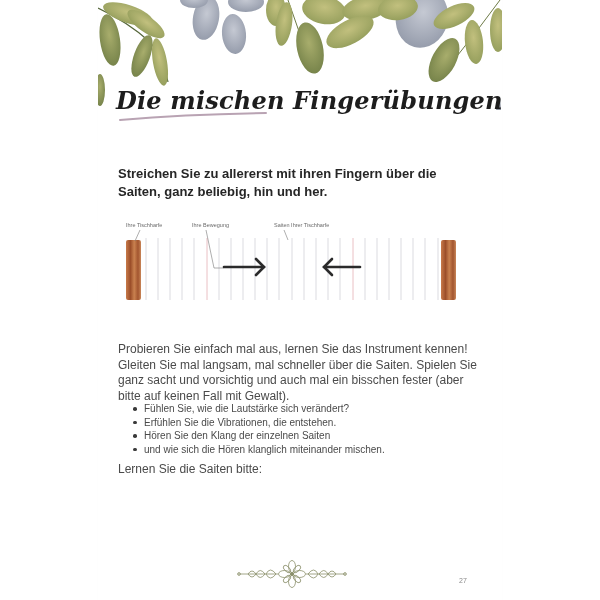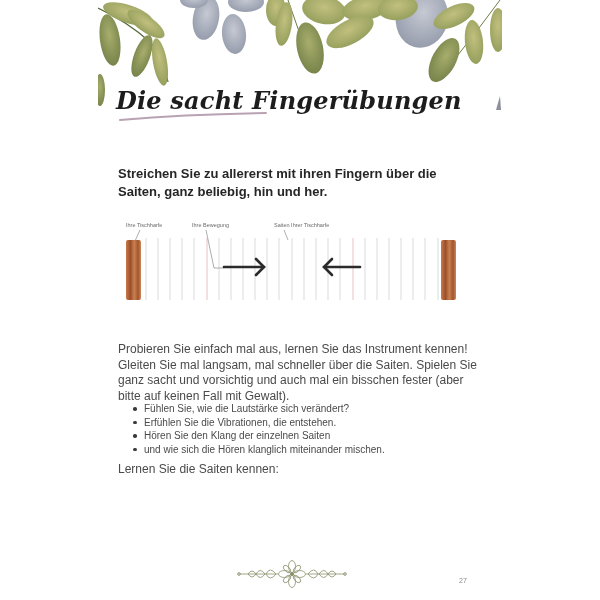--- a/index.html
+++ b/index.html
@@ -90,21 +90,21 @@
     <ellipse cx="324" cy="18" rx="26" ry="30" fill="url(#gg)" transform="rotate(15 324 18)"></ellipse>
     <ellipse cx="300" cy="8" rx="20" ry="12" fill="url(#lg)" transform="rotate(-8 300 8)"></ellipse>
     <path d="M402,0 Q380,30 356,60" stroke="#6d7a46" stroke-width="1" fill="none"></path>
     <ellipse cx="356" cy="16" rx="22" ry="10" fill="url(#lg)" transform="rotate(-25 356 16)"></ellipse>
     <ellipse cx="346" cy="60" rx="12" ry="24" fill="url(#lgd)" transform="rotate(28 346 60)"></ellipse>
     <ellipse cx="376" cy="42" rx="9" ry="22" fill="url(#lg)" transform="rotate(-6 376 42)"></ellipse>
     <ellipse cx="400" cy="30" rx="8" ry="22" fill="url(#lg)"></ellipse>
     <polygon points="398,110 402,96 403,110" fill="#8a909c"></polygon>
   </svg>
 
-  <div class="title">Die sacht Fingerübungen</div>
+  <div class="title">Die mischen Fingerübungen</div>
   <svg class="title-underline" viewBox="0 0 150 10">
     <path d="M2,8 Q70,2 148,1" stroke="#b9a3b3" stroke-width="2" fill="none" stroke-linecap="round"></path>
   </svg>
 
   <div class="intro">Streichen Sie zu allererst mit ihren Fingern über die Saiten, ganz beliebig, hin und her.</div>
 
   <div class="diagram">
     <svg width="404" height="90" viewBox="0 0 404 90">
       <g id="strings" stroke-width="0.9">
         <line x1="48" y1="20" x2="48" y2="82" stroke="#d7d7dc"></line>
@@ -167,21 +167,21 @@
   <div class="body-text p1">Probieren Sie einfach mal aus, lernen Sie das Instrument kennen! Gleiten Sie mal langsam, mal schneller über die Saiten. Spielen Sie ganz sacht und vorsichtig und auch mal ein bisschen fester (aber bitte auf keinen Fall mit Gewalt).</div>
 
   <ul class="bullets">
     <li><span class="dot"></span><span>Fühlen Sie, wie die Lautstärke sich verändert?</span></li>
     <li><span class="dot"></span><span>Erfühlen Sie die Vibrationen, die entstehen.</span></li>
     <li><span class="dot"></span><span>Hören Sie den Klang der einzelnen Saiten</span></li>
     <li><span class="dot"></span><span>und wie sich die Hören klanglich miteinander mischen.</span></li>
   </ul>
 
   <div class="body-text p2">
-    <div>Lernen Sie die Saiten kennen:</div>
+    <div>Lernen Sie die Saiten bitte:</div>
   </div>
 
   <svg class="ornament" viewBox="0 0 112 28">
     <g stroke="#8a8f6a" stroke-width="0.8" fill="none">
       <line x1="2" y1="14" x2="42" y2="14"></line>
       <line x1="70" y1="14" x2="110" y2="14"></line>
       <circle cx="3" cy="14" r="1.4"></circle>
       <circle cx="109" cy="14" r="1.4"></circle>
       <path d="M12,14 q4,-6 8,0 q-4,6 -8,0"></path>
       <path d="M20,14 q4,-7 9,0 q-5,7 -9,0"></path>

